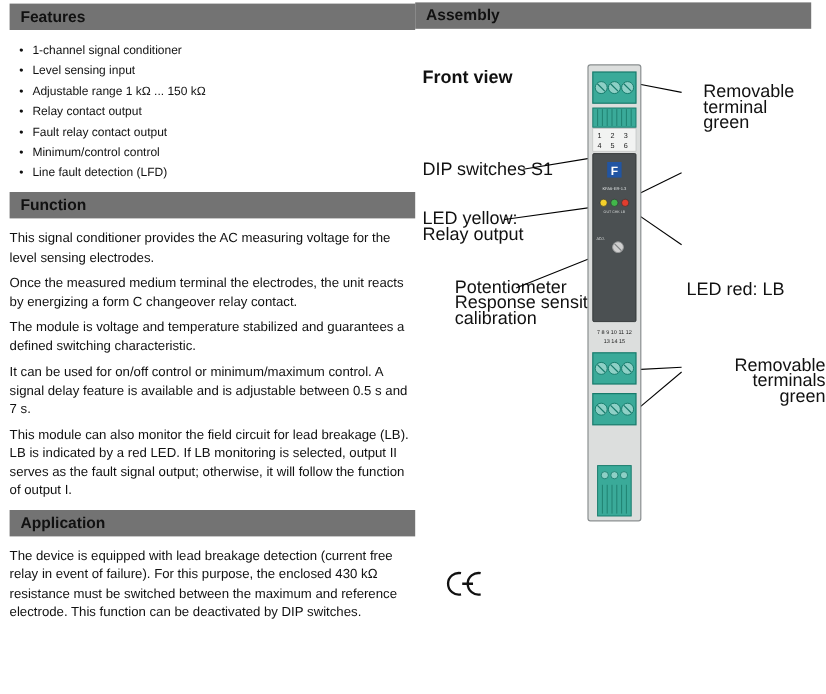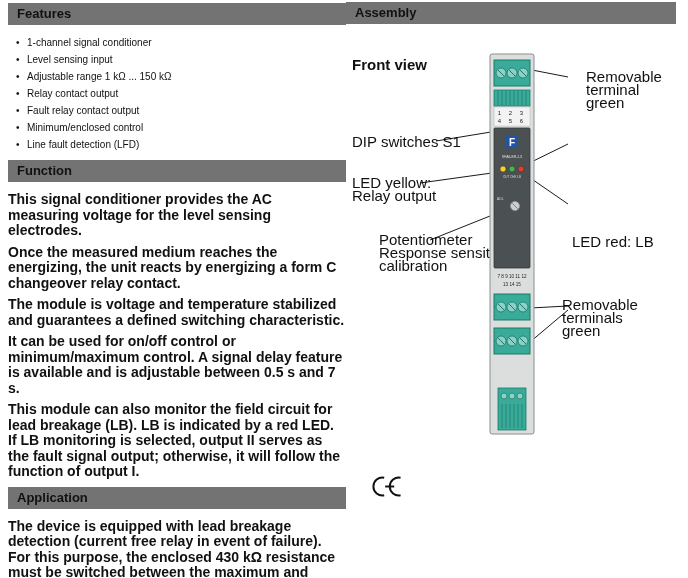--- a/index.html
+++ b/index.html
@@ -16,21 +16,21 @@
   }
   .bar-gap{margin-top:7px;}
   ul.bullets{list-style:none;margin:9px 0 0 0;padding:0 0 0 8px;}
   ul.bullets li{
     position:relative;padding-left:11px;font-size:10px;line-height:17px;
   }
   ul.bullets li::before{
     content:"\2022";position:absolute;left:0;top:0;
   }
   .paras{margin-top:10px;}
-  .paras p{margin:0 0 6px 0;font-size:14px;line-height:15.5px;font-weight:bold;}
+  .paras p{margin:0 0 6px 0;font-size:11px;line-height:15.5px;}
   
   .assembly-bar{position:absolute;left:0;top:2px;width:312px;}
   .rp-label{
     position:absolute;font-size:15px;line-height:13px;white-space:pre-line;
   }
   .rp-label.bold{font-weight:bold;}
   .lines-svg{position:absolute;left:0;top:0;width:342px;height:578px;pointer-events:none;}
   .device-svg{position:absolute;left:136px;top:50px;}
   .ce-svg{position:absolute;left:22px;top:474px;}
 </style>
@@ -40,29 +40,29 @@
 <div class="col-left">
 
   <div class="section-bar">Features</div>
 
   <ul class="bullets">
     <li>1-channel signal conditioner</li>
     <li>Level sensing input</li>
     <li>Adjustable range 1 kΩ ... 150 kΩ</li>
     <li>Relay contact output</li>
     <li>Fault relay contact output</li>
-    <li>Minimum/enclosed control</li>
+    <li>Minimum/control control</li>
     <li>Line fault detection (LFD)</li>
   </ul>
 
   <div class="section-bar bar-gap">Function</div>
 
   <div class="paras">
     <p>This signal conditioner provides the AC measuring voltage for the level sensing electrodes.</p>
-    <p>Once the measured medium reaches the energizing, the unit reacts by energizing a form C changeover relay contact.</p>
+    <p>Once the measured medium terminal the electrodes, the unit reacts by energizing a form C changeover relay contact.</p>
     <p>The module is voltage and temperature stabilized and guarantees a defined switching characteristic.</p>
     <p>It can be used for on/off control or minimum/maximum control. A signal delay feature is available and is adjustable between 0.5 s and 7 s.</p>
     <p>This module can also monitor the field circuit for lead breakage (LB). LB is indicated by a red LED. If LB monitoring is selected, output II serves as the fault signal output; otherwise, it will follow the function of output I.</p>
   </div>
 
   <div class="section-bar bar-gap">Application</div>
 
   <div class="paras">
     <p>The device is equipped with lead breakage detection (current free relay in event of failure). For this purpose, the enclosed 430 kΩ resistance must be switched between the maximum and reference electrode. This function can be deactivated by DIP switches.</p>
   </div>
@@ -78,21 +78,21 @@
   <div class="rp-label" style="left:6px;top:135px;">DIP switches S1</div>
   <div class="rp-label" style="left:6px;top:176px;">LED yellow:
 Relay output</div>
   <div class="rp-label" style="left:6px;top:233px;margin-left:27px;">Potentiometer
 Response sensitivity
 calibration</div>
 
   <div class="rp-label" style="left:240px;top:70px;">Removable terminal
 green</div>
   <div class="rp-label" style="left:226px;top:199px;margin-top:36px;">LED red: LB</div>
-  <div class="rp-label" style="left:216px;top:298px;">Removable terminals
+  <div class="rp-label" style="left:238px;top:298px;text-align:right;">Removable terminals
 green</div>
 
   <svg class="lines-svg" viewBox="0 0 342 578">
     <g stroke="#000" stroke-width="0.9">
       <line x1="222" y1="77" x2="186" y2="70"></line>
       <line x1="222" y1="144" x2="169" y2="170"></line>
       <line x1="222" y1="204" x2="177" y2="173"></line>
       <line x1="222" y1="306" x2="184" y2="308"></line>
       <line x1="222" y1="310" x2="184" y2="342"></line>
       <line x1="90" y1="141" x2="145" y2="132"></line>

